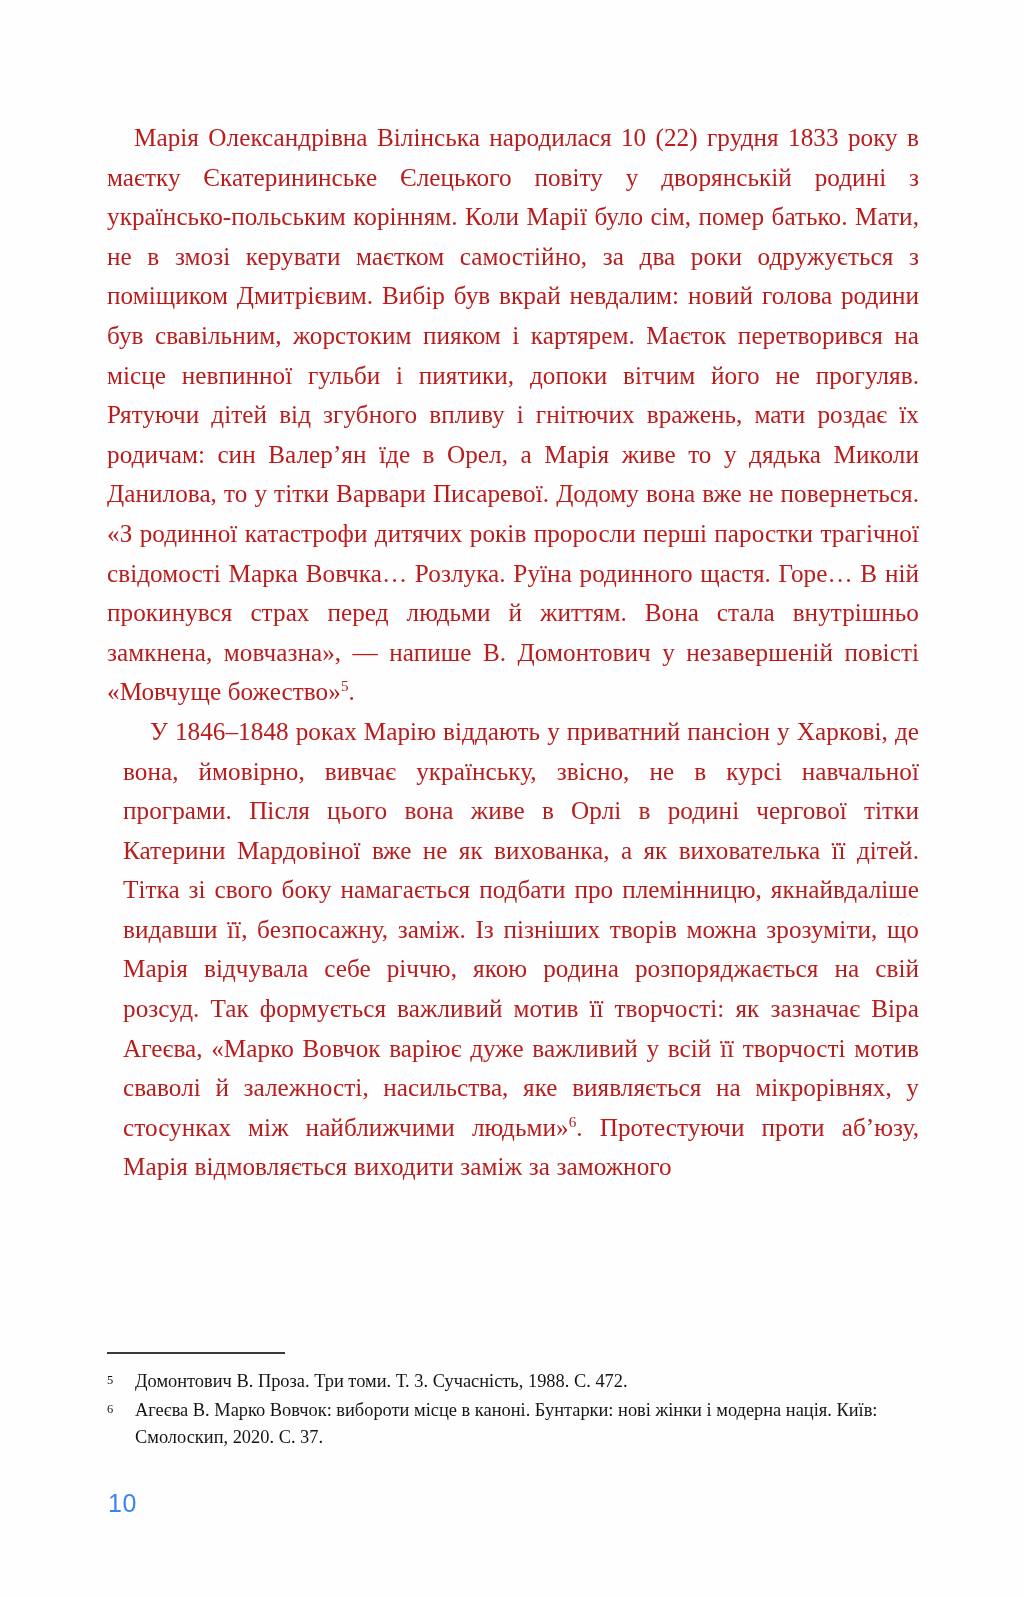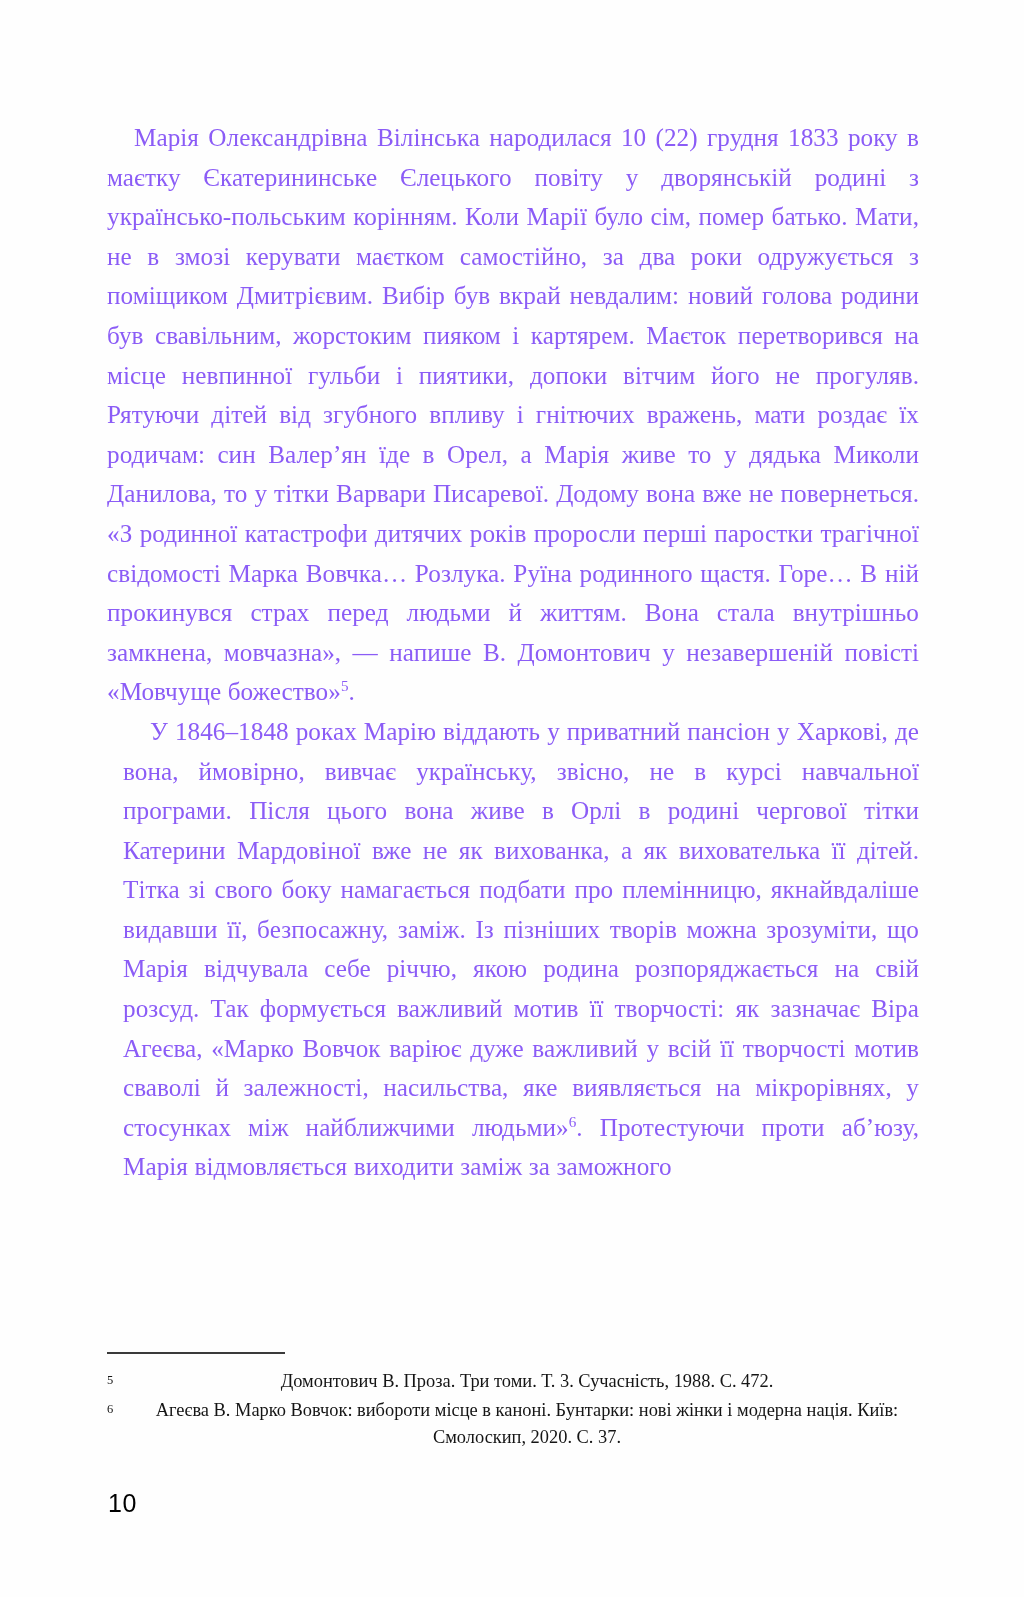--- a/index.html
+++ b/index.html
@@ -36,21 +36,21 @@
 
   .para {
     margin: 0;
     text-align: justify;
     text-justify: inter-word;
     text-indent: 27px;
     font-size: 25.2px;
     line-height: 39.6px;
     letter-spacing: 0.05px;
     word-spacing: 0.2px;
-    color: #8b5cf6;
+    color: #b91c1c;
     hyphens: manual;
   }
   .para + .para { margin-top: 0; margin-left: 16px; }
 
   .para sup {
     font-size: 0.60em;
     vertical-align: super;
     line-height: 0;
   }
 
@@ -81,31 +81,31 @@
   .fn + .fn { margin-top: 1px; }
   .fn-num {
     flex: 0 0 28px;
     font-size: 12.5px;
     line-height: 22px;
     padding-top: 1px;
     color: #151515;
   }
   .fn-text {
     flex: 1 1 auto;
-    text-align: center;
+    text-align: left;
   }
 
   
   .folio {
     position: absolute;
     left: 108px;
     top: 1488px;
     font-size: 25px;
     line-height: 30px;
-    color: #000000;
+    color: #3b82f6;
     font-family: "Liberation Sans", "DejaVu Sans", sans-serif;
     letter-spacing: 0.5px;
   }
 </style>
 </head>
 <body>
 
 <div class="page">
 
   <div class="textblock">

